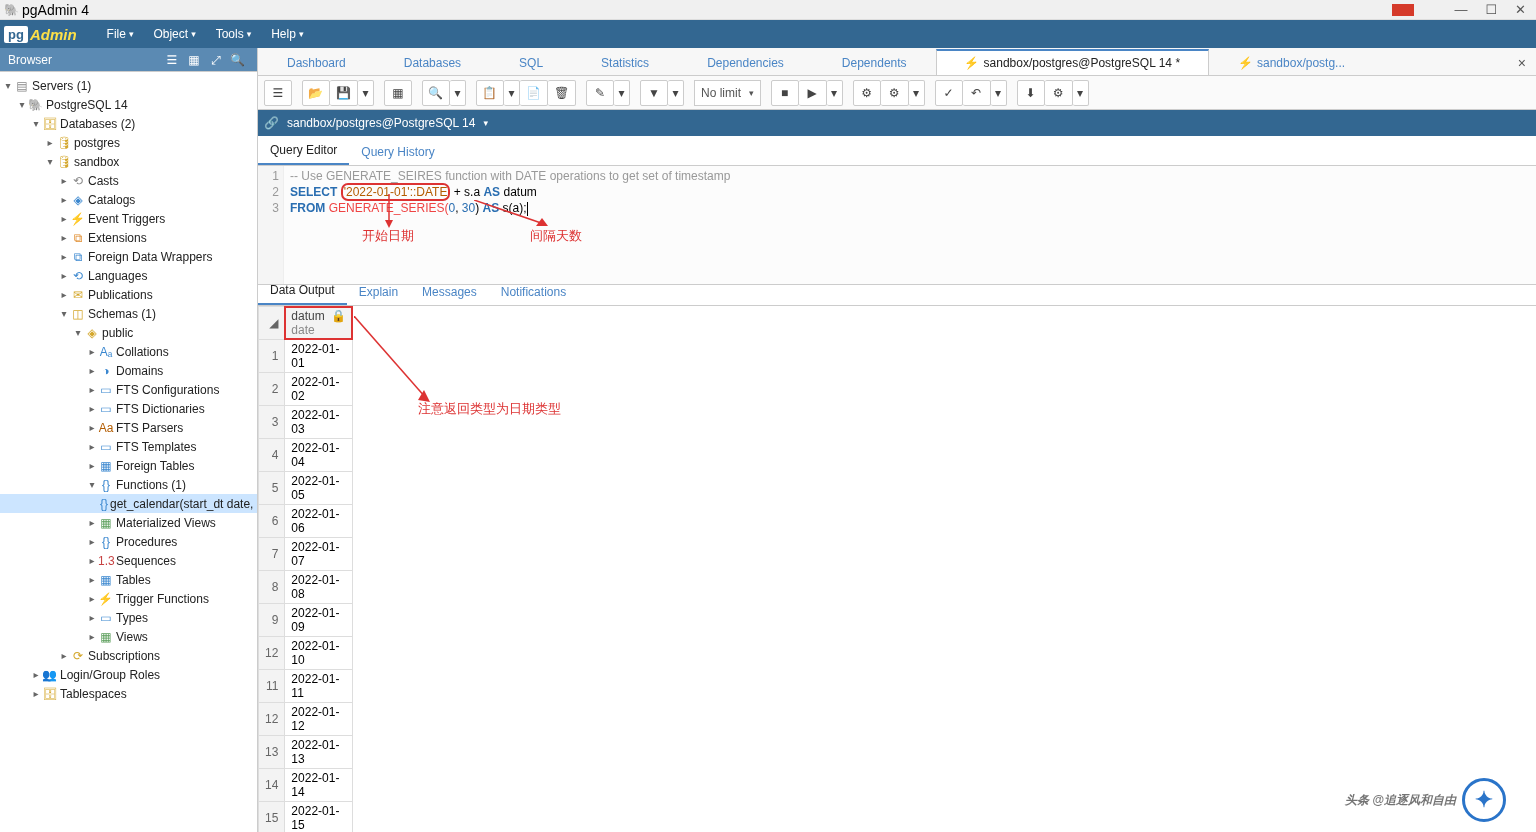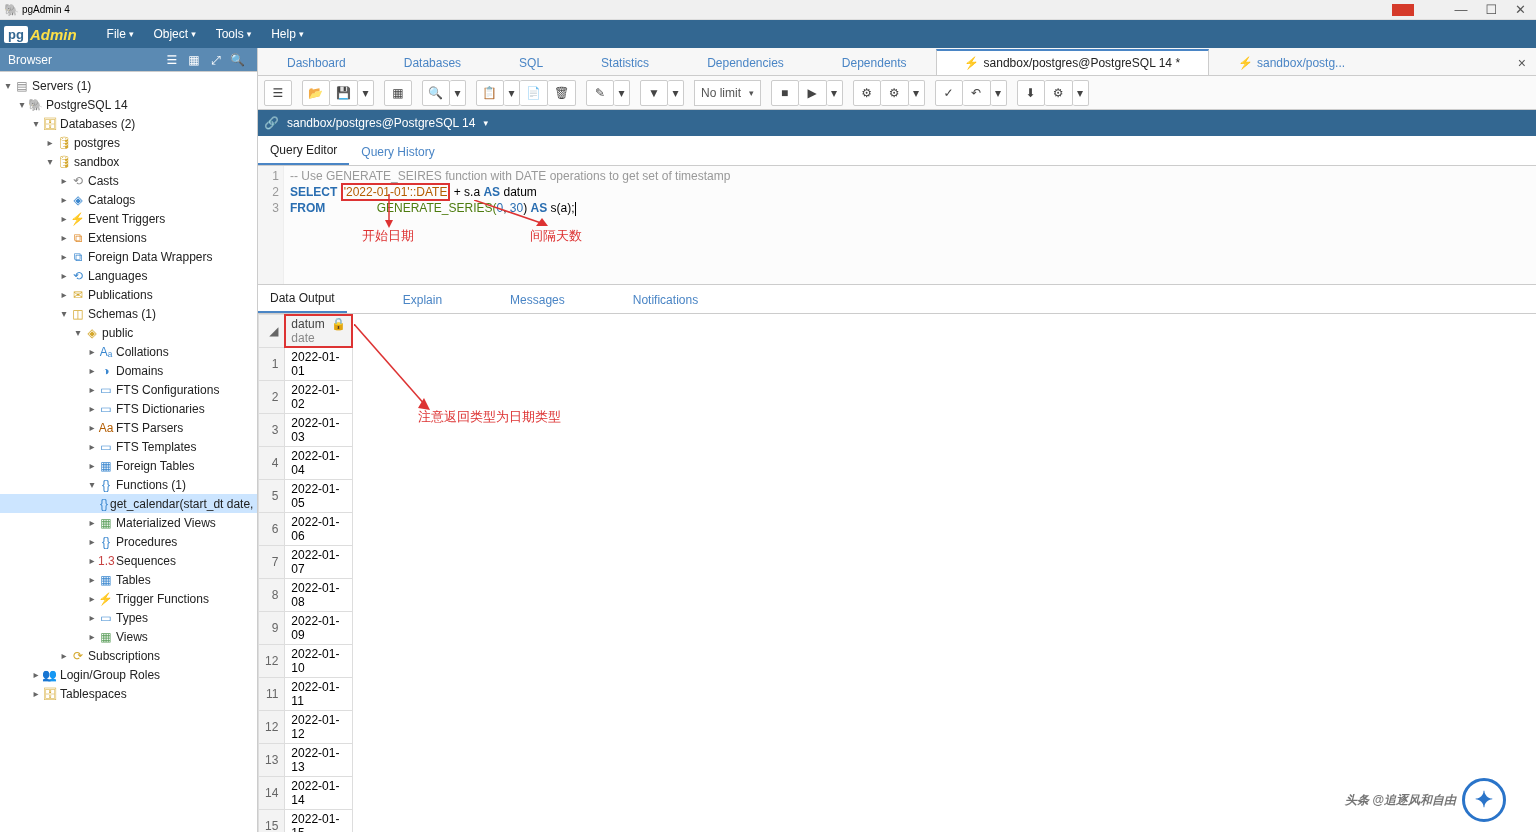--- a/index.html
+++ b/index.html
@@ -1,19 +1,19 @@
 <!DOCTYPE html>
 <html><head>
 <meta charset="utf-8">
 <style>
 * { box-sizing: border-box; margin: 0; padding: 0; font-family: "Segoe UI", Arial, sans-serif; font-size: 12px; }
 body { width: 1536px; height: 832px; overflow: hidden; background: #fff; display: flex; flex-direction: column; }
 .titlebar { height: 20px; background: #f0f0f0; border-bottom: 1px solid #ddd; display: flex; align-items: center; padding: 0 4px; }
 .titlebar .icon { width: 14px; height: 14px; margin-right: 4px; color: #336699; }
-.titlebar .title { flex: 1; font-size: 10px; }
+.titlebar .title { flex: 1; font-size: 14px; }
 .titlebar .winbtns { display: flex; gap: 18px; padding-right: 6px; }
 .titlebar .winbtns span { font-size: 13px; color: #555; cursor: pointer; }
 .titlebar .redblock { width: 22px; height: 12px; background: #d53a2a; margin-right: 40px; }
 .menubar { height: 28px; background: #336791; color: #fff; display: flex; align-items: center; padding: 0 4px; }
 .logo { background: #fff; color: #336791; font-weight: bold; padding: 1px 4px; border-radius: 2px; margin-right: 2px; font-size: 13px; }
 .logo2 { color: #fde047; font-size: 15px; margin-right: 20px; font-style: italic; font-weight: 600;}
 .menubar .mitem { padding: 0 10px; display: flex; align-items: center; gap: 3px; cursor: pointer; font-size: 13px; }
 .caret { font-size: 9px; }
 .main { flex: 1; display: flex; min-height: 0; }
 .sidebar { width: 258px; border-right: 1px solid #ccc; display: flex; flex-direction: column; background: #fff; }
@@ -42,26 +42,26 @@
 .conn-bar .cdd{font-size:9px;}
 .subtabs { height: 30px; border-bottom: 1px solid #ccc; display: flex; align-items: flex-end; }
 .subtab { padding: 6px 12px; color: #4a85c5; cursor: pointer; }
 .subtab.active { border-bottom: 2px solid #4a85c5; color: #222; }
 .editor { height: 118px; display: flex; position: relative; font-family: "Consolas", monospace; font-size: 12px; background:#fcfcfc;}
 .gutter { width: 26px; background: #f5f5f5; color: #999; text-align: right; padding: 2px 4px 0 0; border-right: 1px solid #eee;}
 .gutter div { height: 16px; line-height: 16px; }
 .code { padding: 2px 0 0 6px; line-height: 16px; position: relative; flex: 1;}
 .cm-comment { color: #999; }
 .cm-keyword { color: #2a6eb1; font-weight: bold; }
-.cm-string { color: #b35c00; }
+.cm-string { color: #b35c00; border-radius: 7px; }
 .cm-number { color: #2a6eb1; }
-.cm-func { color: #4d7c0f; margin-left: 48px; }
+.cm-func { color: #ef4444; }
 .hl-box { border: 2px solid #d33; padding: 0 1px; }
 .anno { position: absolute; color: #d33; font-size: 13px; pointer-events:none;}
-.restabs { height: 30px; border-top: 1px solid #ccc; border-bottom: 1px solid #ccc; display: flex; align-items: flex-end; gap: 44px; }
+.restabs { height: 22px; border-top: 1px solid #ccc; border-bottom: 1px solid #ccc; display: flex; align-items: flex-end; }
 .results { flex: 1; overflow-y: auto; position: relative;}
 .rtable { border-collapse: collapse; font-size: 11px; }
 .rtable th, .rtable td { border: 1px solid #ddd; padding: 2px 6px; height: 19px; text-align: left; background: #fff;}
 .rtable th { background: #f3f3f3; font-weight: normal; color: #444; position: sticky; top: 0;}
 .rtable .rownum { width: 26px; text-align: right; background: #f3f3f3; color: #666;}
 .rtable .colhdr { width: 68px; position:relative;}
 .colhdr-box { border: 2px solid #d33; position:absolute; inset:-1px; pointer-events:none;}
 .lock-ic{float:right; color:#777;}
 .watermark { position: fixed; right: 30px; bottom: 10px; font-size: 34px; font-weight: bold; color: rgba(0,0,0,0.55); font-style: italic; pointer-events: none; display:flex; align-items:center; gap:6px;}
 .watermark .circ{width:44px;height:44px;border:3px solid #2a74c9;border-radius:50%;display:inline-flex;align-items:center;justify-content:center;color:#2a74c9;font-size:22px;font-style:normal;}

